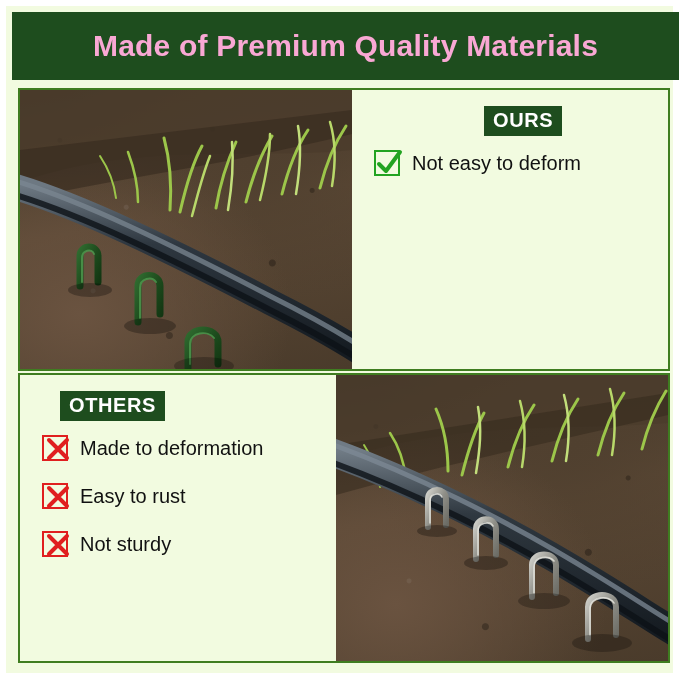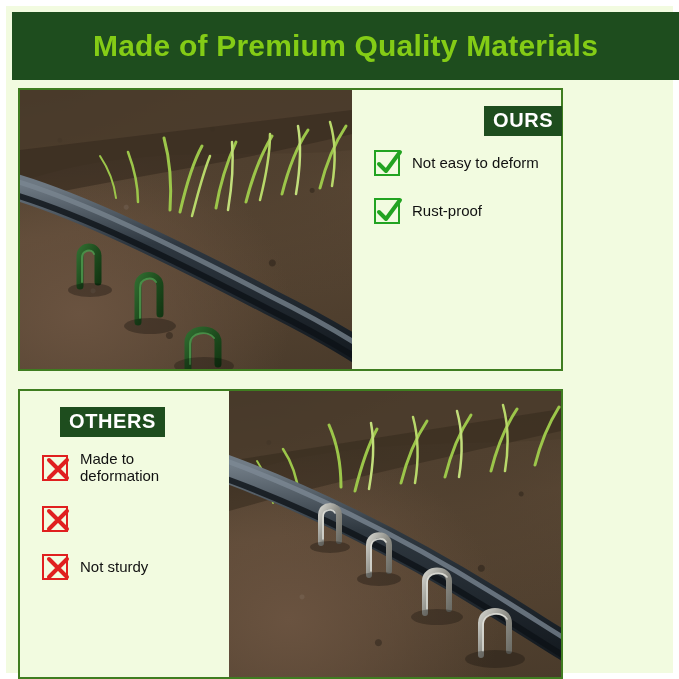--- a/index.html
+++ b/index.html
@@ -28,43 +28,43 @@
     left: 6px;
     top: 6px;
     width: 667px;
     height: 68px;
     background: #1e4d1e;
     display: flex;
     align-items: center;
     justify-content: center;
   }
   .header-title {
-    color: #84cc16;
+    color: #f9a8d4;
     font-size: 30px;
     font-weight: bold;
     letter-spacing: 0.2px;
     text-align: center;
     font-family: "Liberation Sans", sans-serif;
   }
   
   .panel {
     position: absolute;
     left: 12px;
-    width: 545px;
+    width: 652px;
     box-sizing: border-box;
     border: 2px solid #3f7d20;
     background: #f2fbe0;
     display: flex;
   }
   .panel-ours {
     top: 82px;
     height: 283px;
   }
   .panel-others {
-    top: 383px;
+    top: 367px;
     height: 290px;
   }
   .photo {
     position: relative;
     overflow: hidden;
     flex: 0 0 332px;
     height: 100%;
     background: #4a3a2c;
   }
   .panel-ours .photo { order: 1; }
@@ -106,21 +106,21 @@
     width: 26px;
     height: 26px;
     box-sizing: border-box;
     margin-right: 12px;
     position: relative;
   }
   .box.check { border: 2px solid #22a321; }
   .box.cross { border: 2px solid #e01f1f; }
   .box svg { display: block; position: absolute; left: -3px; top: -5px; }
   .feature-text {
-    font-size: 15px;
+    font-size: 20px;
     color: #111111;
     font-family: "Liberation Sans", sans-serif;
     line-height: 1.1;
   }
   .list-ours { margin-left: 28px; }
   .list-others { margin-left: 0px; }
 
   
   .soil {
     position: absolute;
@@ -223,28 +223,20 @@
         <span class="label-chip">OURS</span>
       </div>
       <ul class="feature-list list-ours">
         <li>
           <span class="box check">
             <svg width="32" height="32" viewBox="0 0 32 32">
                 <path d="M6 17 L13 24 L27 5" stroke="#22a321" stroke-width="4" fill="none" stroke-linecap="round" stroke-linejoin="round"></path>
               </svg>
           </span>
           <span class="feature-text">Not easy to deform</span>
-        </li>
-        <li>
-          <span class="box check">
-            <svg width="32" height="32" viewBox="0 0 32 32">
-                <path d="M6 17 L13 24 L27 5" stroke="#22a321" stroke-width="4" fill="none" stroke-linecap="round" stroke-linejoin="round"></path>
-              </svg>
-          </span>
-          <span class="feature-text">Rust-proof</span>
         </li>
       </ul>
     </div>
   </div>
 
   <div class="panel panel-others">
     <div class="photo">
       <div class="soil"></div>
       <svg class="photo-svg" width="332" height="286" viewBox="0 0 332 286">
         <defs>
@@ -313,20 +305,21 @@
               </svg>
           </span>
           <span class="feature-text">Made to deformation</span>
         </li>
         <li>
           <span class="box cross">
             <svg width="32" height="32" viewBox="0 0 32 32">
                 <path d="M8 8 L26 26 M26 8 L8 26" stroke="#e01f1f" stroke-width="4" fill="none" stroke-linecap="round"></path>
               </svg>
           </span>
+          <span class="feature-text">Easy to rust</span>
         </li>
         <li>
           <span class="box cross">
             <svg width="32" height="32" viewBox="0 0 32 32">
                 <path d="M8 8 L26 26 M26 8 L8 26" stroke="#e01f1f" stroke-width="4" fill="none" stroke-linecap="round"></path>
               </svg>
           </span>
           <span class="feature-text">Not sturdy</span>
         </li>
       </ul>

